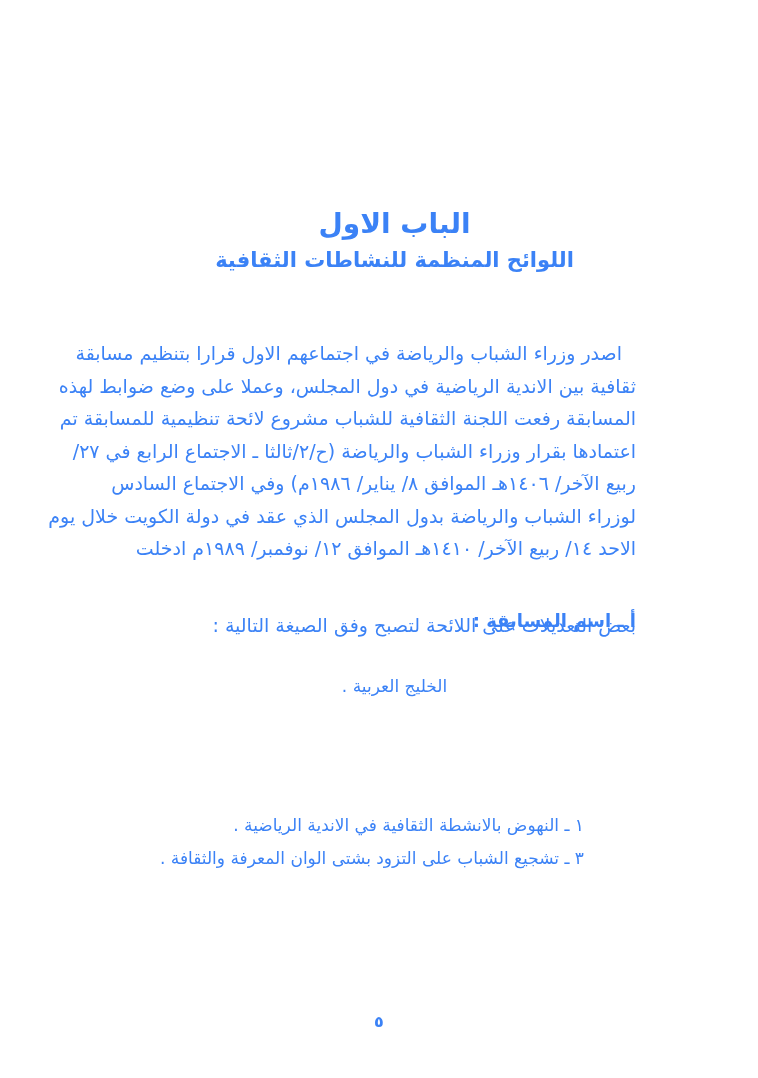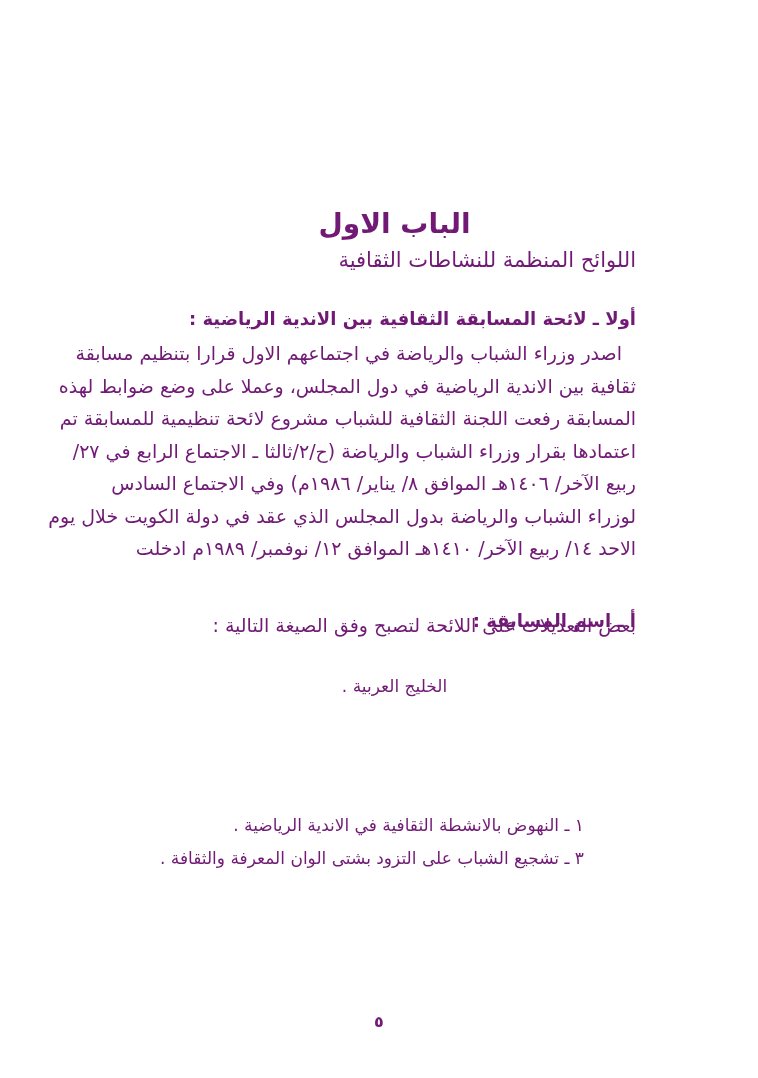--- a/index.html
+++ b/index.html
@@ -8,21 +8,21 @@
     background: #ffffff;
   }
   .page {
     position: relative;
     width: 758px;
     height: 1078px;
     background: #ffffff;
     overflow: hidden;
     direction: rtl;
     font-family: "DejaVu Sans", sans-serif;
-    color: #701a75;
+    color: #3b82f6;
   }
   
   .column {
     position: absolute;
     top: 0;
     right: 122px;
     left: 153px;
     height: 100%;
   }
   .abs { position: absolute; right: 0; left: 0; }
@@ -30,23 +30,23 @@
   .doc-title {
     top: 206px;
     text-align: center;
     font-size: 28px;
     font-weight: bold;
     line-height: 36px;
     letter-spacing: 0.5px;
   }
   .doc-subtitle {
     top: 244px;
-    text-align: right;
+    text-align: center;
     font-size: 21px;
-    font-weight: normal;
+    font-weight: bold;
     line-height: 32px;
   }
   .sec-heading {
     font-size: 18px;
     font-weight: bold;
     line-height: 27px;
     text-align: right;
   }
   .first-heading { top: 305px; }
 
@@ -103,21 +103,20 @@
 </head>
 <body>
 
 <div class="page">
   <div class="column">
 
     <div class="abs doc-title">الباب الاول</div>
 
     <div class="abs doc-subtitle">اللوائح المنظمة للنشاطات الثقافية</div>
 
-    <div class="abs sec-heading first-heading">أولا ـ لائحة المسابقة الثقافية بين الاندية الرياضية :</div>
 
     <div class="abs para">
       <div class="jline indent">اصدر وزراء الشباب والرياضة في اجتماعهم الاول قرارا بتنظيم مسابقة</div>
       <div class="jline">ثقافية بين الاندية الرياضية في دول المجلس، وعملا على وضع ضوابط لهذه</div>
       <div class="jline">المسابقة رفعت اللجنة الثقافية للشباب مشروع لائحة تنظيمية للمسابقة تم</div>
       <div class="jline">اعتمادها بقرار وزراء الشباب والرياضة (ح/٢/ثالثا ـ الاجتماع الرابع في ٢٧/</div>
       <div class="jline">ربيع الآخر/ ١٤٠٦هـ الموافق ٨/ يناير/ ١٩٨٦م) وفي الاجتماع السادس</div>
       <div class="jline">لوزراء الشباب والرياضة بدول المجلس الذي عقد في دولة الكويت خلال يوم</div>
       <div class="jline">الاحد ١٤/ ربيع الآخر/ ١٤١٠هـ الموافق ١٢/ نوفمبر/ ١٩٨٩م ادخلت</div>
       <div class="rline">بعض التعديلات على اللائحة لتصبح وفق الصيغة التالية :</div>

